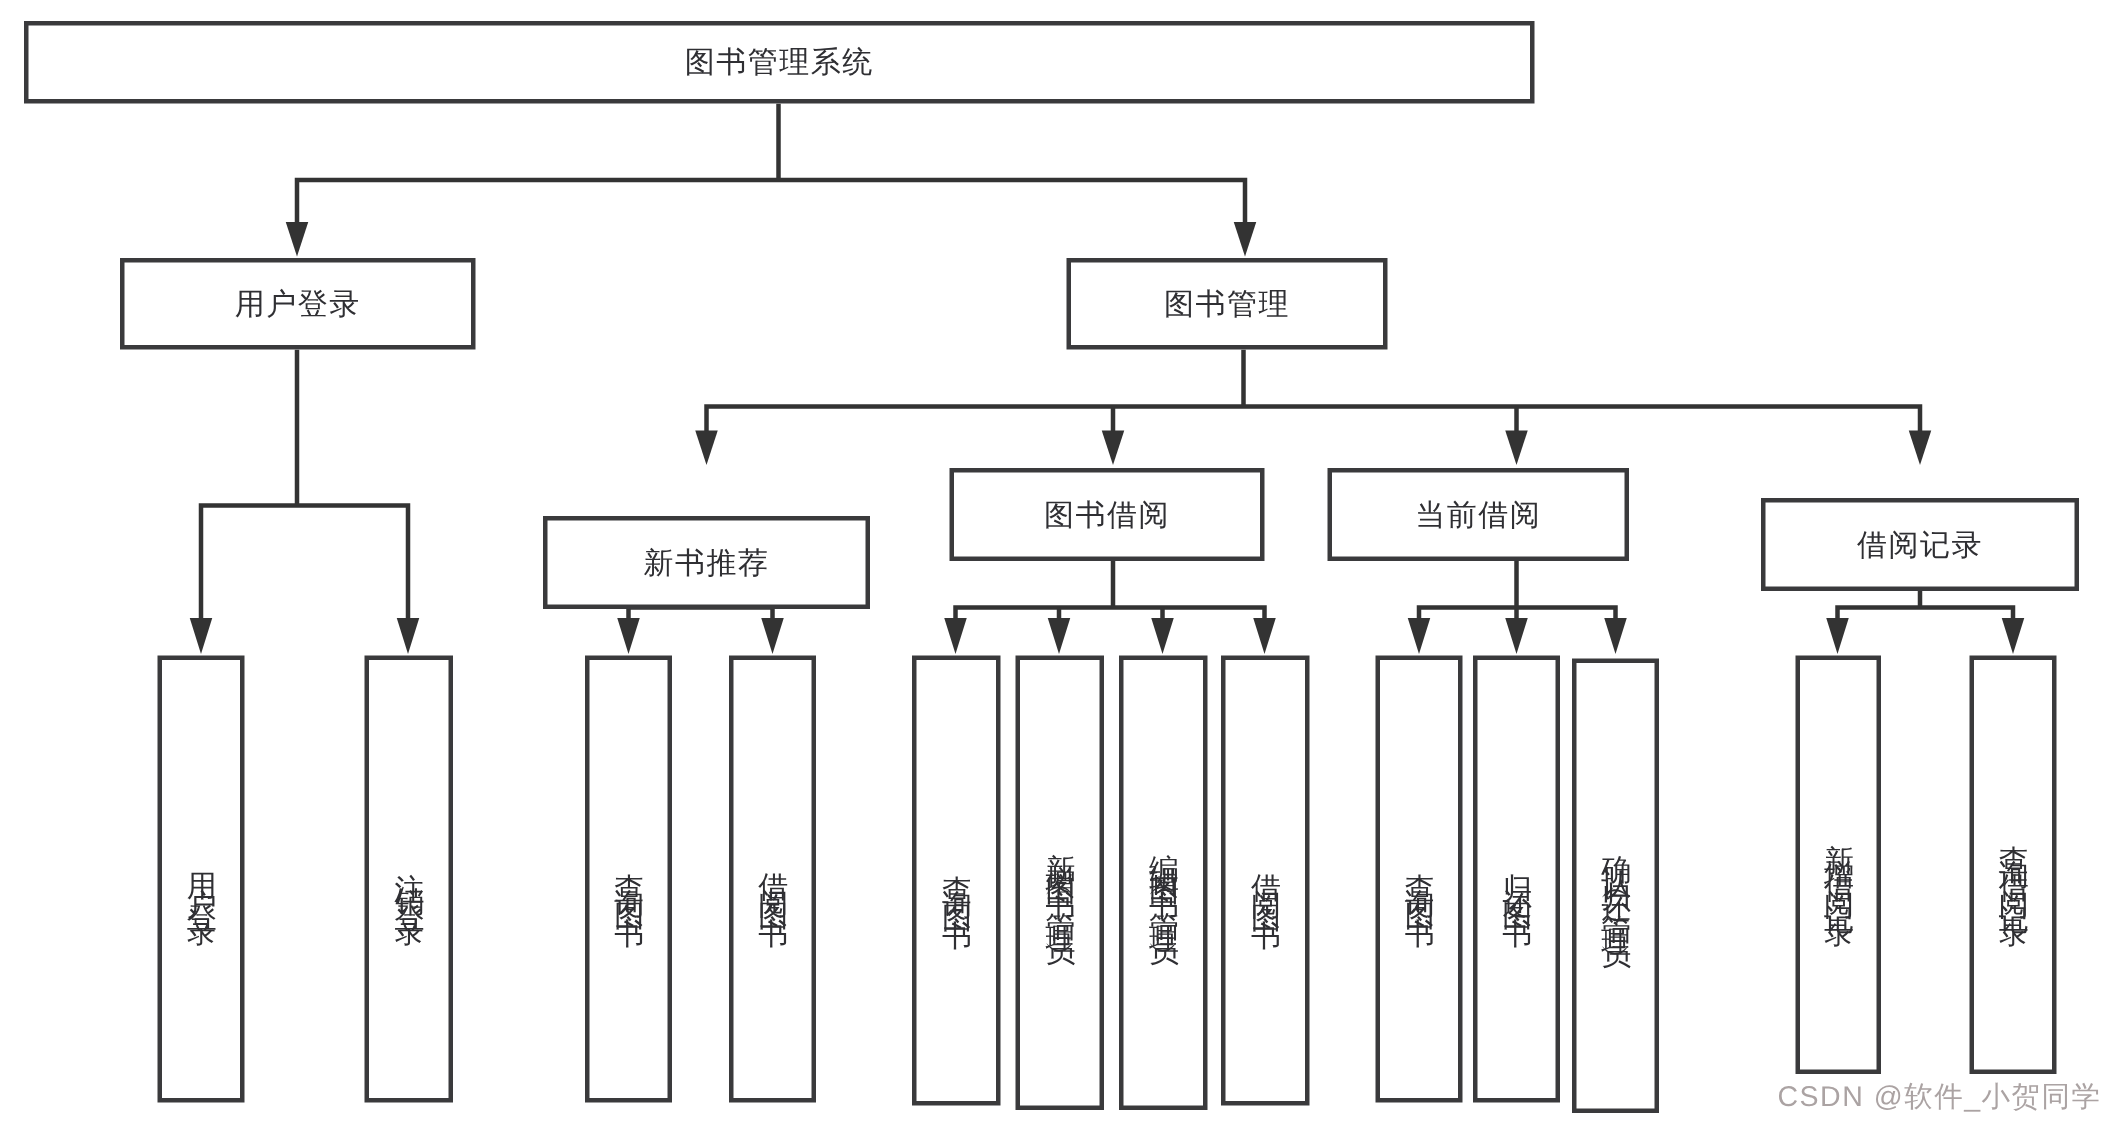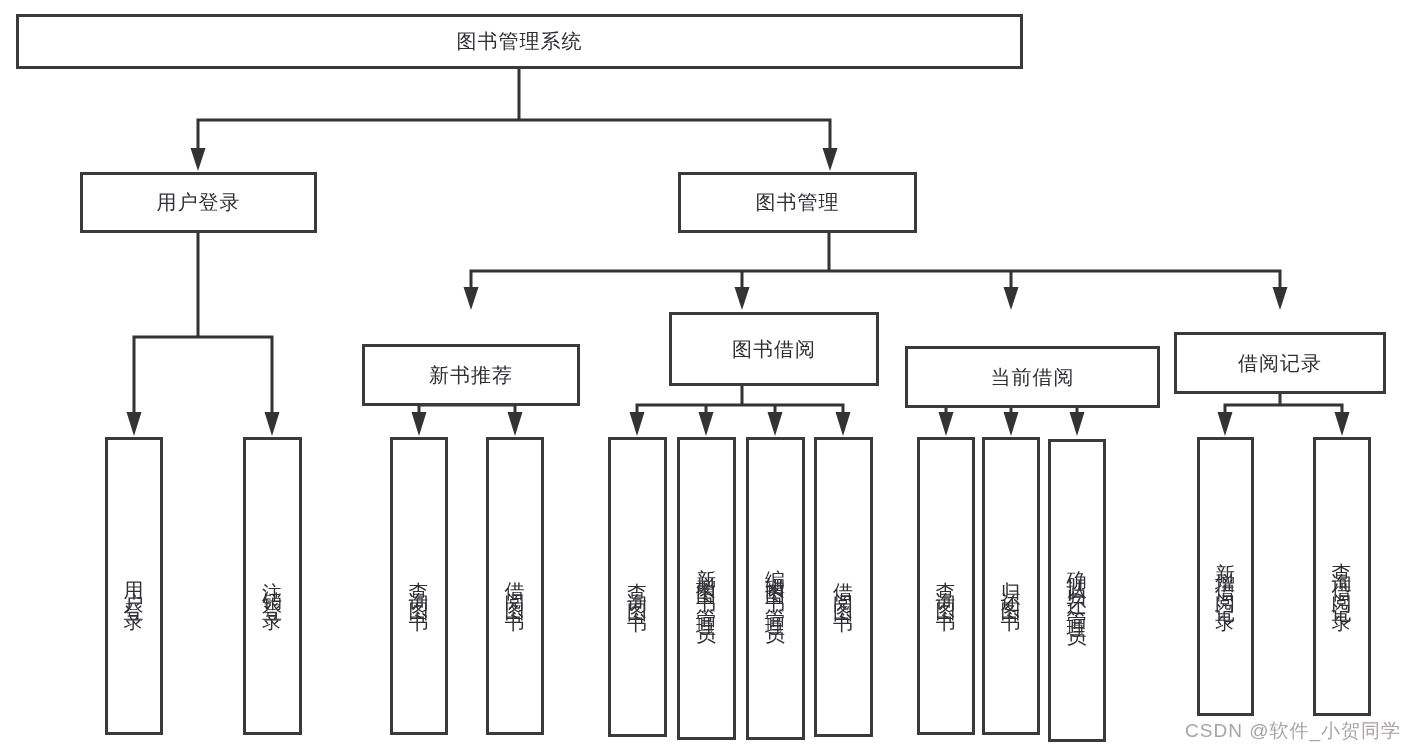--- a/index.html
+++ b/index.html
@@ -85,25 +85,25 @@
       <polygon points="1003.5,412 1018.5,412 1011,436"></polygon>
       <polygon points="1069.5,412 1084.5,412 1077,436"></polygon>
       <polygon points="1217.5,412 1232.5,412 1225,436"></polygon>
       <polygon points="1334.5,412 1349.5,412 1342,436"></polygon>
     </g>
   </svg>
 
   <div class="hbox" style="left:16px;top:14px;width:1007px;height:55px;">图书管理系统</div>
 
   <div class="hbox" style="left:80px;top:172px;width:237px;height:61px;">用户登录</div>
-  <div class="hbox" style="left:678px;top:172px;width:239px;height:61px;text-align:center;">图书管理</div>
+  <div class="hbox" style="left:711px;top:172px;width:214px;height:61px;text-align:center;">图书管理</div>
 
   <div class="hbox" style="left:362px;top:312px;width:218px;height:62px;margin-top:32px;">新书推荐</div>
-  <div class="hbox" style="left:669px;top:312px;width:210px;height:74px;font-family:Liberation Mono, monospace;">图书借阅</div>
-  <div class="hbox" style="left:905px;top:312px;width:255px;height:62px;margin-top:34px;">当前借阅</div>
+  <div class="hbox" style="left:633px;top:312px;width:210px;height:62px;font-family:Liberation Mono, monospace;">图书借阅</div>
+  <div class="hbox" style="left:885px;top:312px;width:201px;height:62px;">当前借阅</div>
   <div class="hbox" style="left:1174px;top:332px;width:212px;height:62px;">借阅记录</div>
 
   <div class="leaf" style="left:105px;top:437px;width:58px;height:298px;">用户登录</div>
   <div class="leaf" style="left:243px;top:437px;width:59px;height:298px;">注销登录</div>
 
   <div class="leaf" style="left:390px;top:437px;width:58px;height:298px;">查询图书</div>
   <div class="leaf" style="left:486px;top:437px;width:58px;height:298px;">借阅图书</div>
 
   <div class="leaf" style="left:608px;top:437px;width:59px;height:300px;">查询图书</div>
   <div class="leaf tight" style="left:677px;top:437px;width:59px;height:303px;">新增图书（管理员）</div>

